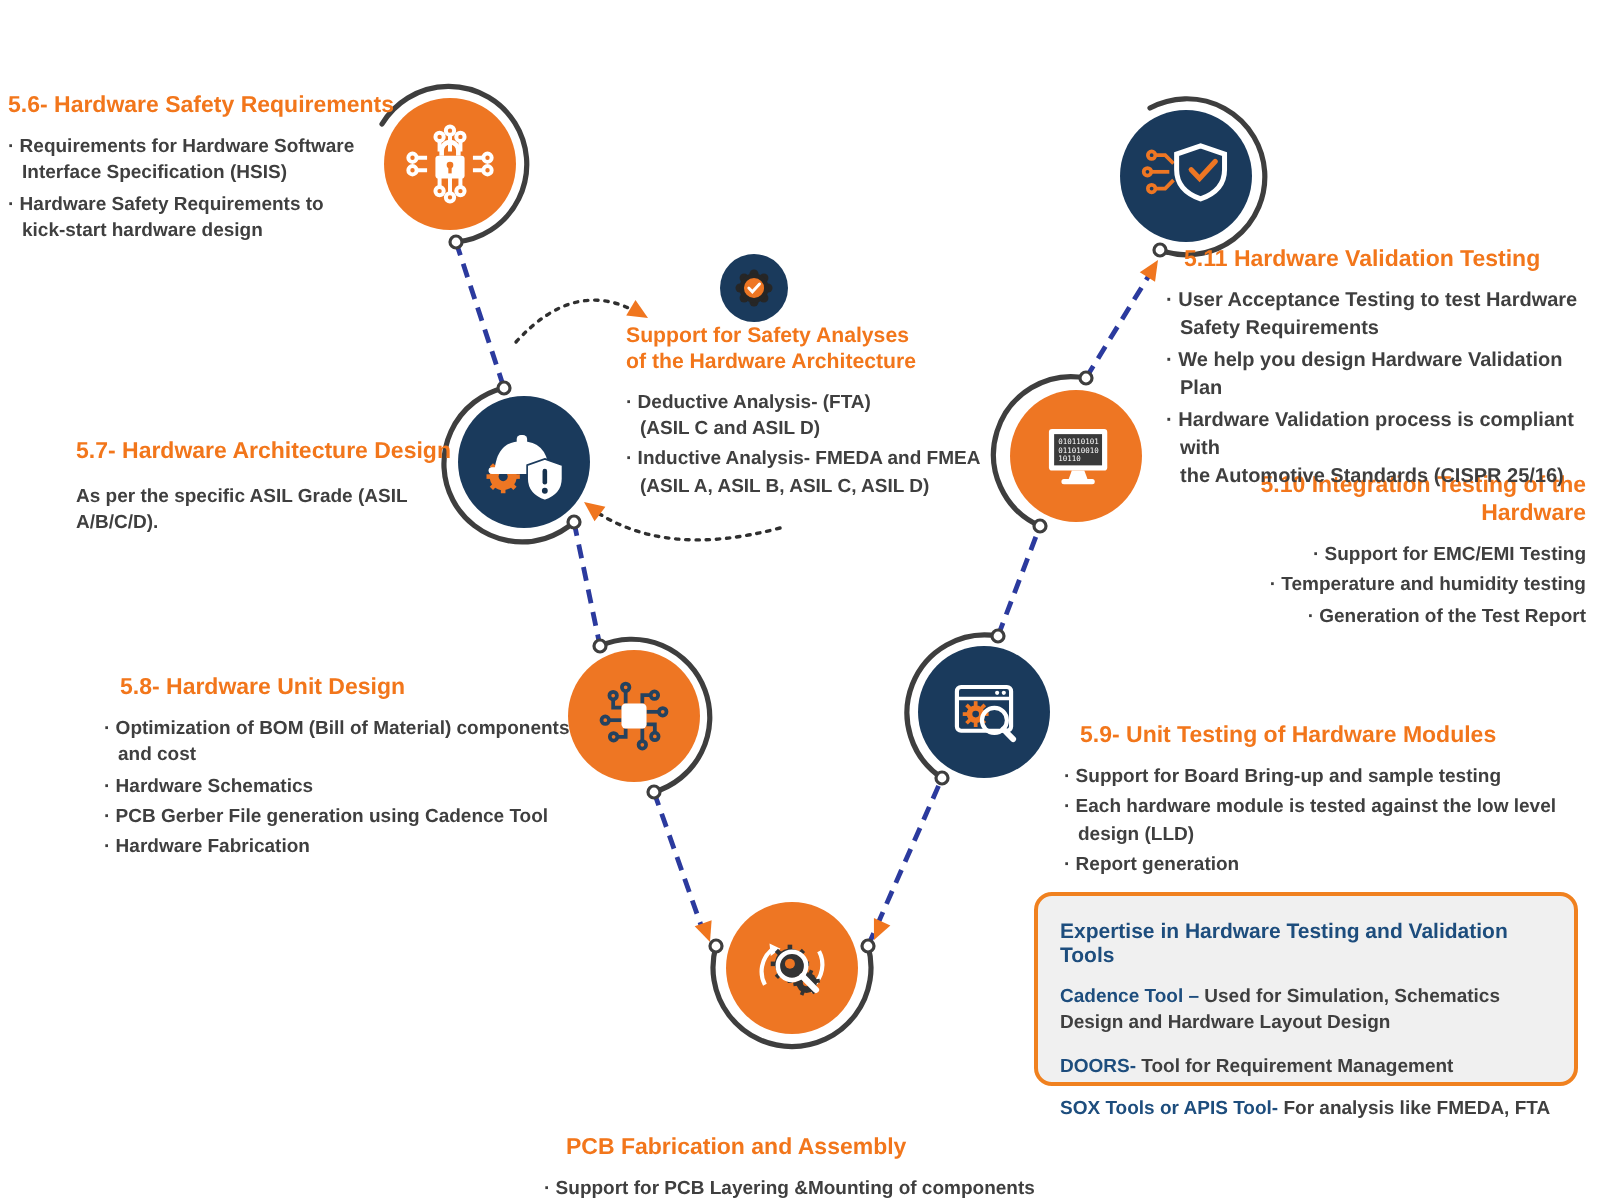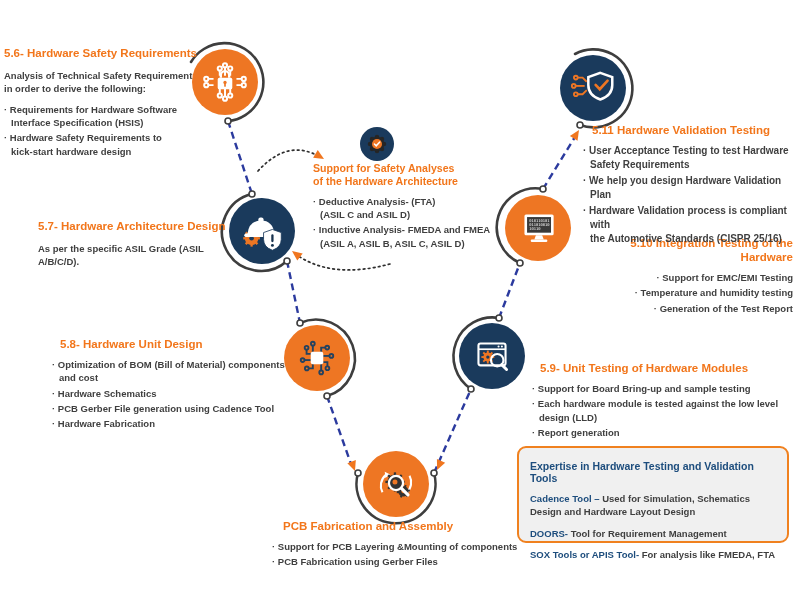--- a/index.html
+++ b/index.html
@@ -21,21 +21,21 @@
   .bullets{margin-top:7px;}
   .bullet{padding-left:7px;text-indent:-7px;margin-bottom:2px;white-space:pre-line;}
   
   #sec56{left:4px;top:46px;width:216px;}
   #sec57{left:38px;top:219px;width:196px;}
   #secCenter{left:313px;top:162px;width:200px;}
   #secCenter .bullets{}
   #sec58{left:52px;top:337px;width:242px;}
   #sec58 .sec-title{padding-left:8px;}
   #secPCB{left:272px;top:519px;width:262px;}
-  #secPCB .sec-title{padding-left:11px;}
+  #secPCB .sec-title{padding-left:11px;margin-top:48px;}
   #sec59{left:532px;top:337px;width:252px;}
   #sec59 .sec-title{padding-left:8px;margin-top:24px;}
   #sec510{left:567px;top:236px;width:226px;text-align:right;}
   #sec510 .sec-title{padding-left:8px;}
   #sec511{left:583px;top:123px;width:215px;}
   #sec511 .sec-title{padding-left:9px;}
   #sec511 .body-text{font-size:10px;}
   
   #n56{left:192px;top:49px;}
   #n57{left:229px;top:198px;}
@@ -271,22 +271,20 @@
         <path d="M9 30 h5 l4 -4"></path>
           <circle cx="7.5" cy="30" r="1.8"></circle>
       </g>
       <path d="M31 9.5 L42.5 13.5 V21 q0 10 -11.5 14 Q19.5 31 19.5 21 V13.5 Z" fill="none" stroke="#fff" stroke-width="2.4"></path>
       <path d="M26.5 21 l4 4.2 l7.5 -8.2" stroke="#EE7623" stroke-width="2.5" fill="none" stroke-linecap="round"></path>
     </svg>
   </div>
 
   <div class="section" id="sec56">
     <div class="sec-title">5.6- Hardware Safety Requirements</div>
-    <div class="body-text intro">Analysis of Technical Safety Requirement
-in order to derive the following:</div>
     <div class="bullets">
       <div class="body-text bullet">· Requirements for Hardware Software
 Interface Specification (HSIS)</div>
       <div class="body-text bullet">· Hardware Safety Requirements to
 kick-start hardware design</div>
     </div>
   </div>
 
   <div class="section" id="sec57">
     <div class="sec-title">5.7- Hardware Architecture Design</div>

